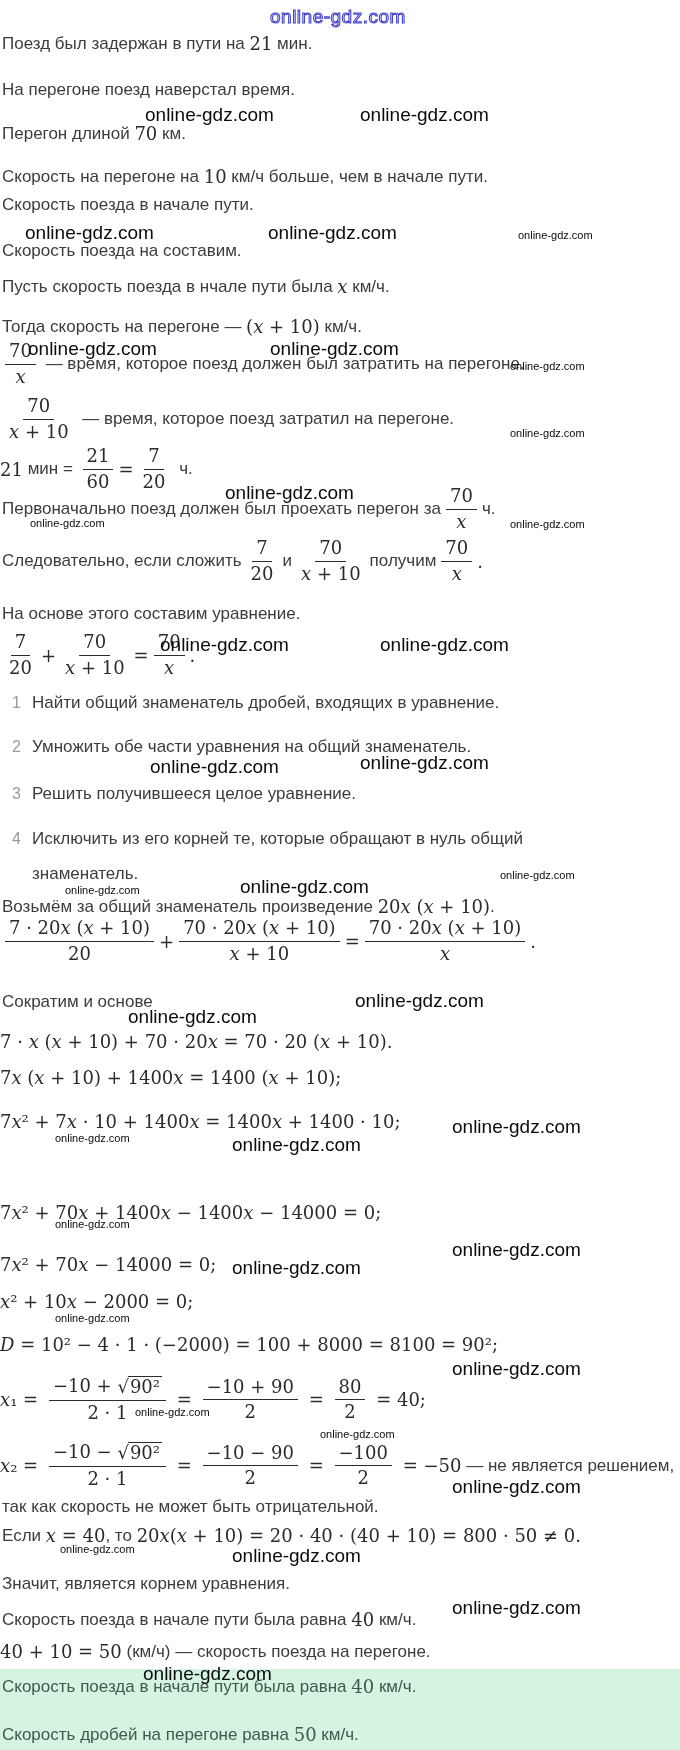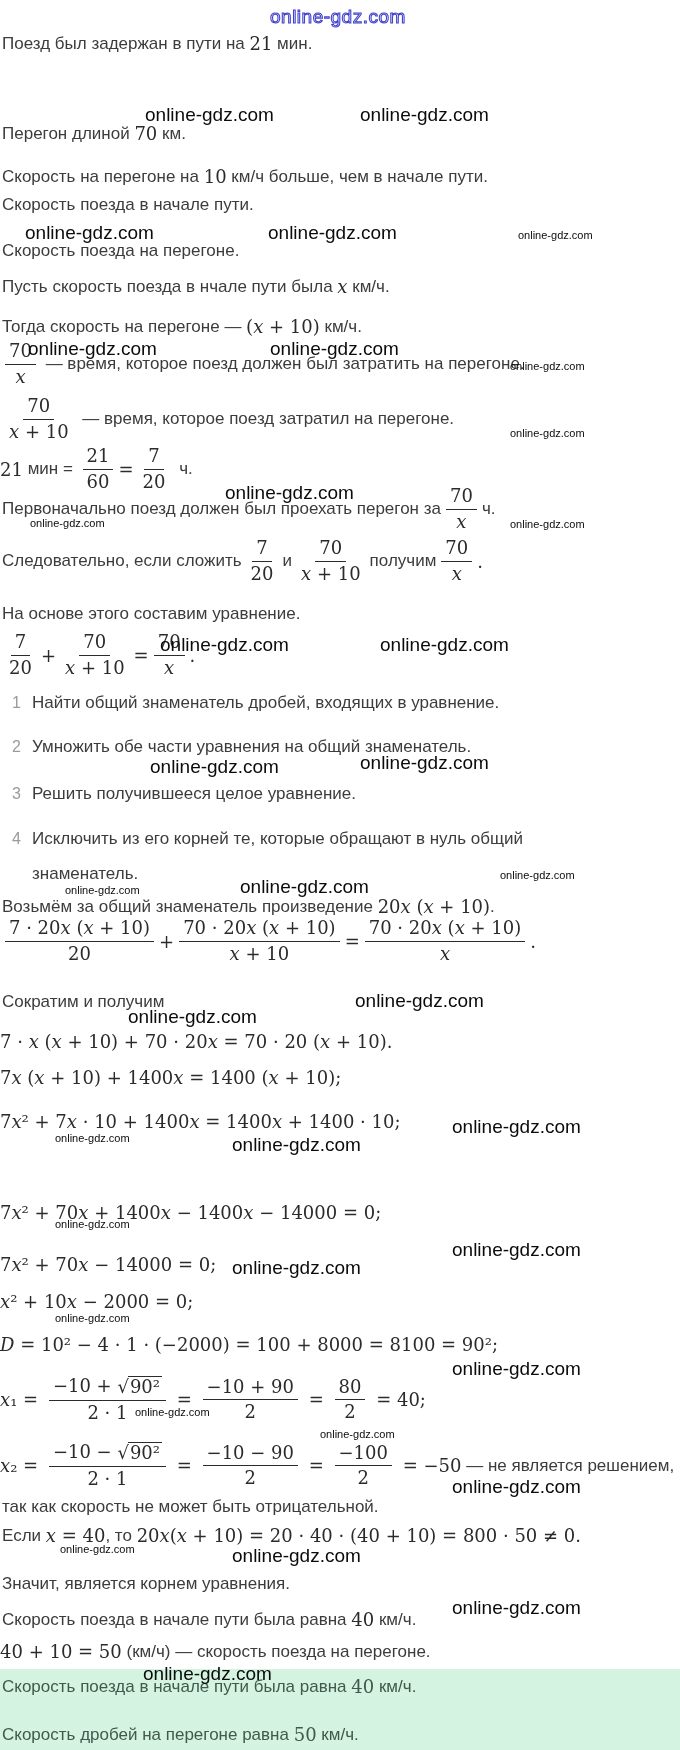--- a/index.html
+++ b/index.html
@@ -24,28 +24,29 @@
 </style>
 </head>
 <body>
 
 <div class="page">
 
   <div class="green-band"></div>
 
   <div class="line" style="top:33px"><span class="sans">Поезд был задержан в пути на </span><span class="math">21</span><span class="sans"> мин.</span></div>
 
+  <div class="line" style="top:80px"><span class="sans">На перегоне поезд наверстал время.</span></div>
 
   <div class="line" style="top:123px"><span class="sans">Перегон длиной </span><span class="math">70</span><span class="sans"> км.</span></div>
 
   <div class="line" style="top:166px"><span class="sans">Скорость на перегоне на </span><span class="math">10</span><span class="sans"> км/ч больше, чем в начале пути.</span></div>
 
   <div class="line" style="top:195px"><span class="sans">Скорость поезда в начале пути.</span></div>
 
-  <div class="line" style="top:241px"><span class="sans">Скорость поезда на перегоне.</span></div>
+  <div class="line" style="top:241px"><span class="sans">Скорость поезда на составим.</span></div>
 
   <div class="line" style="top:276px"><span class="sans">Пусть скорость поезда в нчале пути была </span><span class="math"><i>x</i></span><span class="sans"> км/ч.</span></div>
 
   <div class="line" style="top:316px"><span class="sans">Тогда скорость на перегоне — </span><span class="math">(<i>x</i> + 10)</span><span class="sans"> км/ч.</span></div>
 
   <div class="line" style="top:341px;left:0">
     <span class="frac"><span class="num math">70</span><span class="den math"><i>x</i></span></span><span class="sans"> — время, которое поезд должен был затратить на перегоне.</span>
   </div>
 
   <div class="line" style="top:396px;left:0">
@@ -75,21 +76,21 @@
   <div class="line" style="top:784px"><span class="item-num">3</span><span class="sans">Решить получившееся целое уравнение.</span></div>
   <div class="line" style="top:829px"><span class="item-num">4</span><span class="sans">Исключить из его корней те, которые обращают в нуль общий</span></div>
   <div class="line" style="top:864px;left:32px"><span class="sans">знаменатель.</span></div>
 
   <div class="line" style="top:896px"><span class="sans">Возьмём за общий знаменатель произведение </span><span class="math">20<i>x</i> (<i>x</i> + 10)</span><span class="sans">.</span></div>
 
   <div class="line" style="top:918px;left:0">
     <span class="frac"><span class="num math">7 · 20<i>x</i> (<i>x</i> + 10)</span><span class="den math">20</span></span><span class="math">+</span><span class="frac"><span class="num math">70 · 20<i>x</i> (<i>x</i> + 10)</span><span class="den math"><i>x</i> + 10</span></span><span class="math">=</span><span class="frac"><span class="num math">70 · 20<i>x</i> (<i>x</i> + 10)</span><span class="den math"><i>x</i></span></span><span class="math">.</span>
   </div>
 
-  <div class="line" style="top:992px"><span class="sans">Сократим и получим</span></div>
+  <div class="line" style="top:992px"><span class="sans">Сократим и основе</span></div>
 
   <div class="line" style="top:1031px;left:0"><span class="math">7 · <i>x</i> (<i>x</i> + 10) + 70 · 20<i>x</i> = 70 · 20 (<i>x</i> + 10).</span></div>
   <div class="line" style="top:1067px;left:0"><span class="math">7<i>x</i> (<i>x</i> + 10) + 1400<i>x</i> = 1400 (<i>x</i> + 10);</span></div>
   <div class="line" style="top:1111px;left:0"><span class="math">7<i>x</i>² + 7<i>x</i> · 10 + 1400<i>x</i> = 1400<i>x</i> + 1400 · 10;</span></div>
   <div class="line" style="top:1202px;left:0"><span class="math">7<i>x</i>² + 70<i>x</i> + 1400<i>x</i> − 1400<i>x</i> − 14000 = 0;</span></div>
   <div class="line" style="top:1254px;left:0"><span class="math">7<i>x</i>² + 70<i>x</i> − 14000 = 0;</span></div>
   <div class="line" style="top:1291px;left:0"><span class="math"><i>x</i>² + 10<i>x</i> − 2000 = 0;</span></div>
   <div class="line" style="top:1334px;left:0"><span class="math"><i>D</i> = 10² − 4 · 1 · (−2000) = 100 + 8000 = 8100 = 90²;</span></div>
 
   <div class="line" style="top:1376px;left:0">

